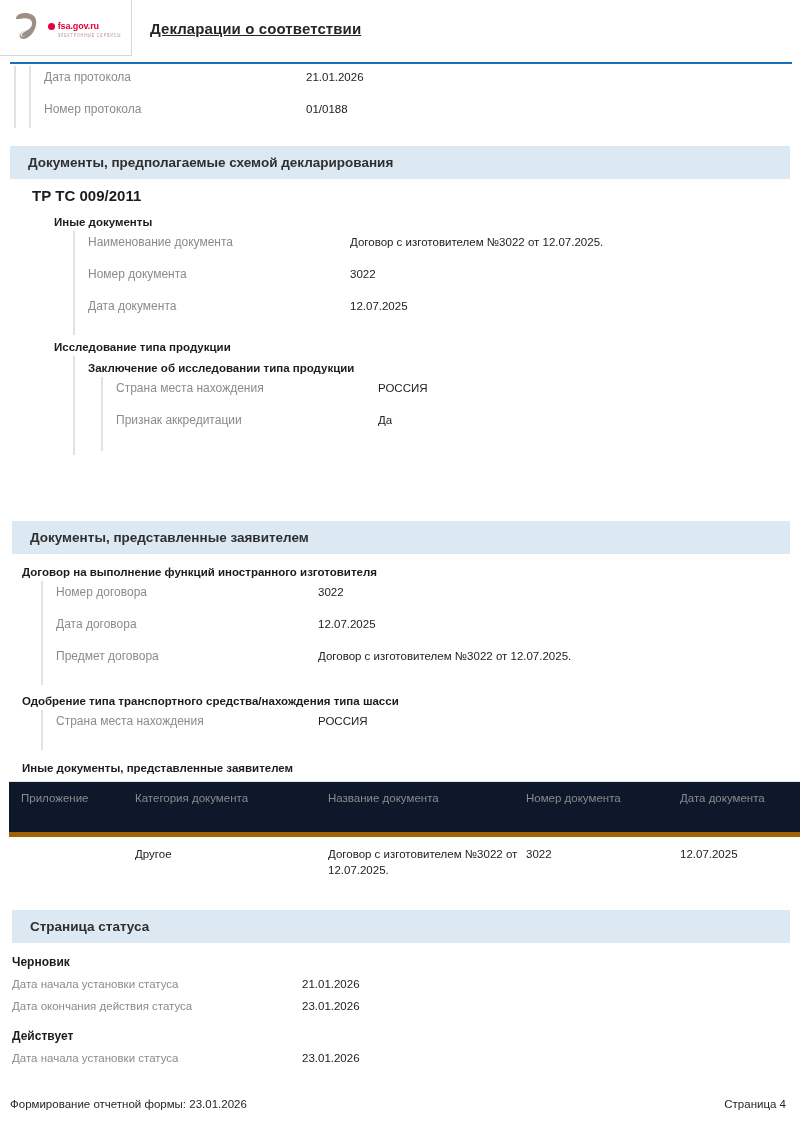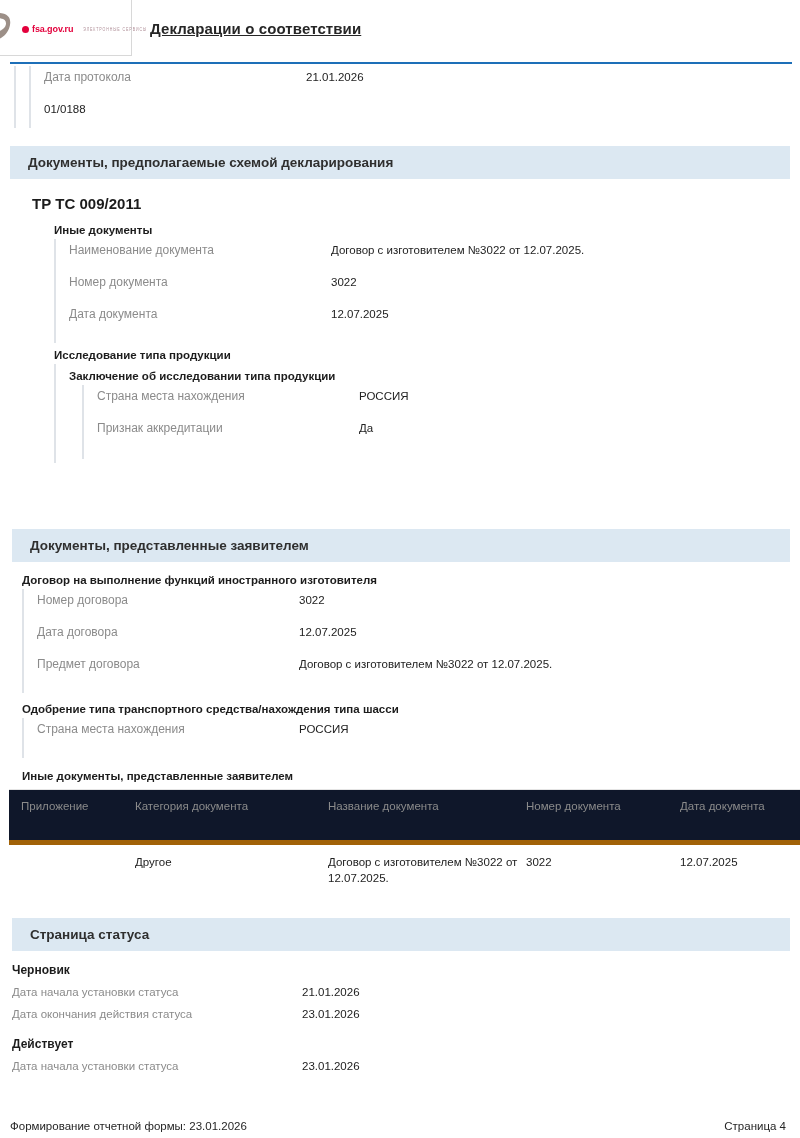--- a/index.html
+++ b/index.html
@@ -42,21 +42,21 @@
   }
   .logo-mark {
     width: 34px;
     height: 34px;
     position: relative;
     flex: 0 0 34px;
   }
   .logo-mark svg { display: block; }
   .logo-textblock {
     display: flex;
-    flex-direction: row;
+    flex-direction: column;
     line-height: 1;
     padding-top: 6px;
   }
   .logo-row1 {
     display: flex;
     align-items: center;
     gap: 3px;
   }
   .logo-dot {
     width: 7px;
@@ -235,31 +235,31 @@
   .status-value {
     font-size: 11.5px;
     color: #222222;
   }
 
   
   .footer {
     position: absolute;
     left: 0;
     right: 0;
-    bottom: 6px;
+    bottom: 28px;
     padding: 0 14px 0 10px;
     display: flex;
     justify-content: space-between;
     align-items: center;
     font-size: 11.5px;
     color: #262626;
   }
 
-  .pad-left-18 { padding-left: 18px; margin-top: 8px; }
-  .indent-wrap { margin-left: 0; padding-left: 13px; }
+  .pad-left-18 { padding-left: 18px; }
+  .indent-wrap { margin-left: 19px; padding-left: 13px; }
   .indent-wrap2 { margin-left: 13px; padding-left: 13px; }
   .block-gap-lg { height: 58px; }
   .block-gap-sm { height: 8px; }
   .content { padding: 0 10px 0 14px; }
 </style>
 </head>
 <body>
 
 <div class="page-header">
   <div class="logo-box">
@@ -297,20 +297,21 @@
     <div style="width:14px"></div>
     <div class="rail"></div>
     <div class="rail"></div>
   </div>
   <div class="top-fields">
     <div class="field-row">
       <span class="field-label">Дата протокола</span>
       <span class="field-value">21.01.2026</span>
     </div>
     <div class="field-row">
+      <span class="field-label">Номер протокола</span>
       <span class="field-value">01/0188</span>
     </div>
   </div>
 </div>
 
 <div class="block-gap-sm"></div>
 
 <div class="section-bar">
   <span class="section-bar-title">Документы, предполагаемые схемой декларирования</span>
 </div>

